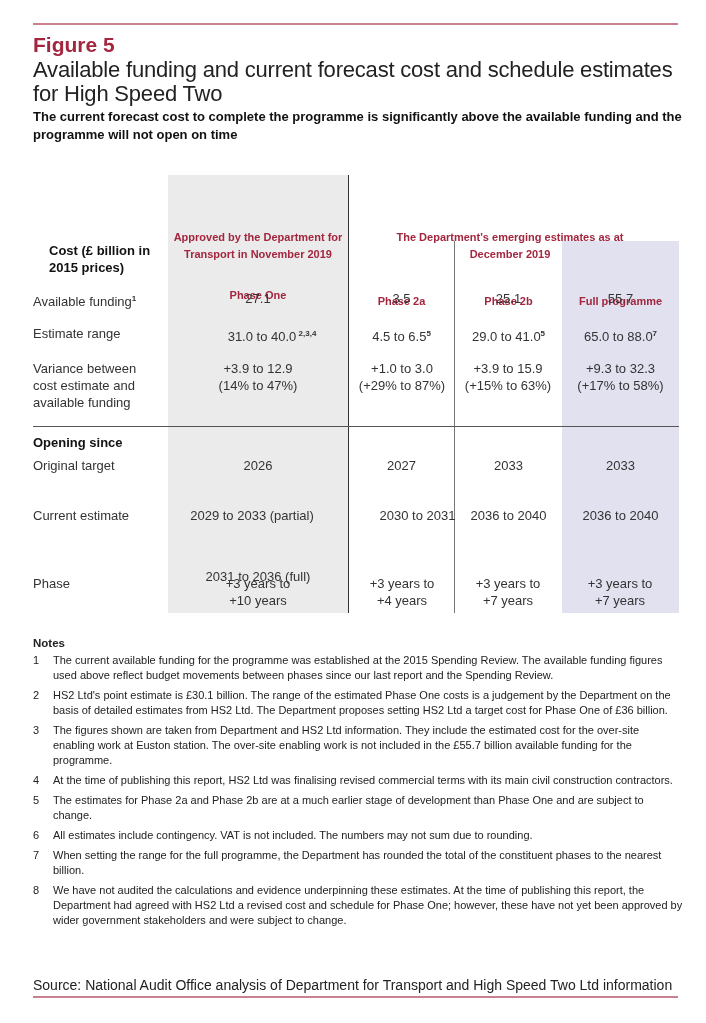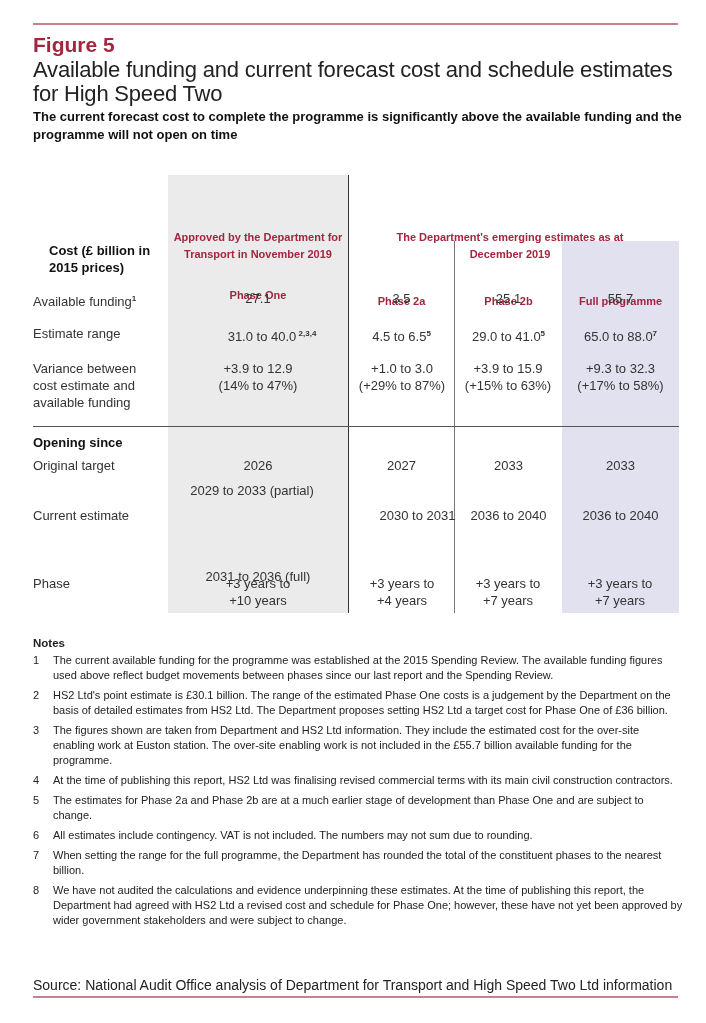--- a/index.html
+++ b/index.html
@@ -71,21 +71,21 @@
 
 <div class="abs rowlabel bold" style="left:33px; top:434px;">Opening since</div>
 
 <div class="abs rowlabel" style="left:33px; top:457px;">Original target</div>
 <div class="abs cell" style="left:168px; top:457px; width:180px;">2026</div>
 <div class="abs cell" style="left:349px; top:457px; width:105px;">2027</div>
 <div class="abs cell" style="left:455px; top:457px; width:107px;">2033</div>
 <div class="abs cell" style="left:562px; top:457px; width:117px;">2033</div>
 
 <div class="abs rowlabel" style="left:33px; top:507px;">Current estimate</div>
-<div class="abs cell" style="left:168px; top:482px; width:168px;">2029 to 2033 (partial)</div>
+<div class="abs cell" style="left:168px; top:507px; width:168px;">2029 to 2033 (partial)</div>
 <div class="abs cell" style="left:349px; top:507px; width:105px;margin-left:16px;">2030 to 2031</div>
 <div class="abs cell" style="left:455px; top:507px; width:107px;">2036 to 2040</div>
 <div class="abs cell" style="left:562px; top:507px; width:117px;">2036 to 2040</div>
 <div class="abs cell" style="left:168px; top:568px; width:180px;">2031 to 2036 (full)</div>
 
 <div class="abs rowlabel" style="left:33px; top:575px;">Phase</div>
 <div class="abs cell" style="left:213px; top:575px; width:90px;">+3 years to +10 years</div>
 <div class="abs cell" style="left:362px; top:575px; width:80px;">+3 years to +4 years</div>
 <div class="abs cell" style="left:468px; top:575px; width:80px;">+3 years to +7 years</div>
 <div class="abs cell" style="left:580px; top:575px; width:80px;">+3 years to +7 years</div>

